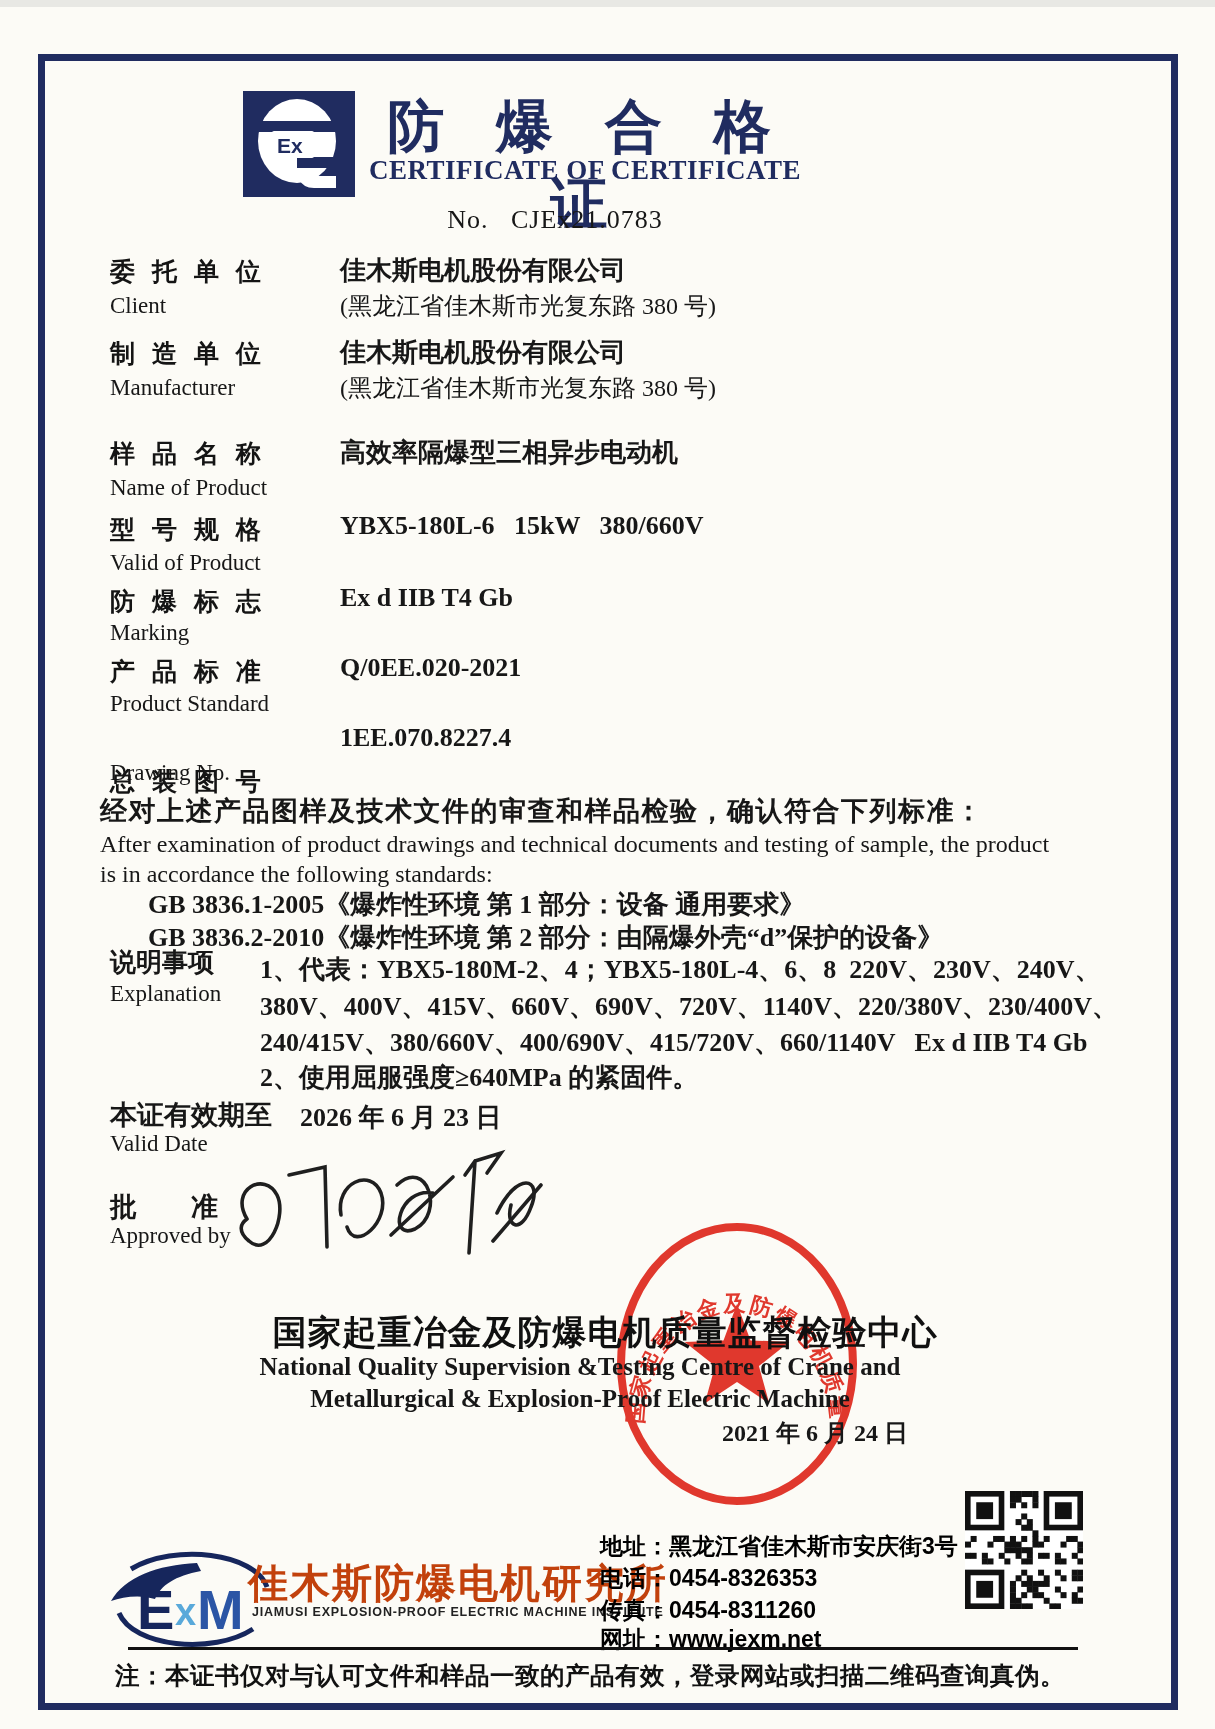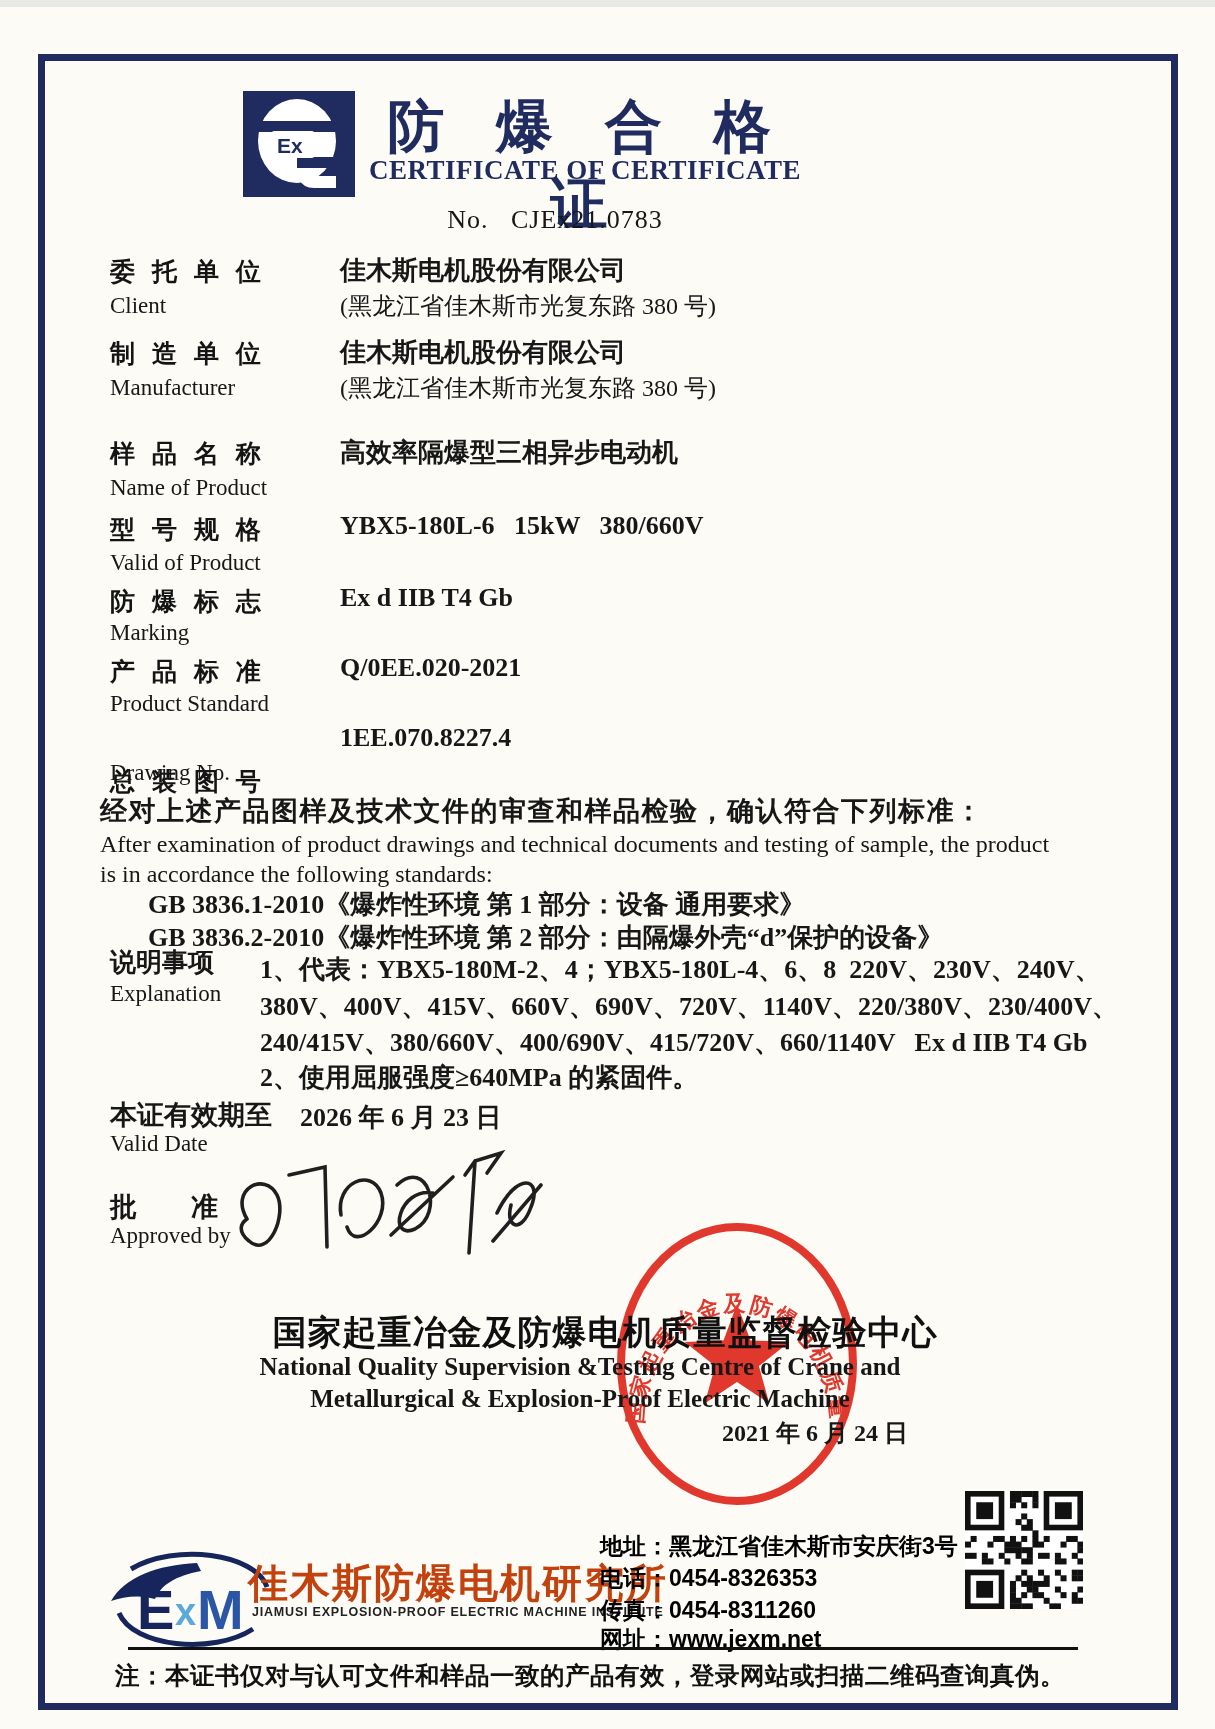--- a/index.html
+++ b/index.html
@@ -85,21 +85,21 @@
   <div class="abs fen" style="top:684px">Product Standard</div>
   <div class="abs fval" style="top:646px">Q/0EE.020-2021</div>
 
   <div class="abs sans flabel" style="top:758px">总 装 图 号</div>
   <div class="abs fen" style="top:753px">Drawing No.</div>
   <div class="abs fval" style="top:716px">1EE.070.8227.4</div>
 
   <div class="abs sans stmt-cn">经对上述产品图样及技术文件的审查和样品检验，确认符合下列标准：</div>
   <div class="abs stmt-en" style="top:824px">After examination of product drawings and technical documents and testing of sample, the product</div>
   <div class="abs stmt-en" style="top:854px">is in accordance the following standards:</div>
-  <div class="abs std" style="top:880px">GB 3836.1-2010《爆炸性环境  第 1 部分：设备  通用要求》</div>
+  <div class="abs std" style="top:880px">GB 3836.1-2005《爆炸性环境  第 1 部分：设备  通用要求》</div>
   <div class="abs std" style="top:913px">GB 3836.2-2010《爆炸性环境  第 2 部分：由隔爆外壳“d”保护的设备》</div>
 
   <div class="abs sans" style="left:110px;top:938px;font-size:26px;font-weight:bold;">说明事项</div>
   <div class="abs" style="left:110px;top:974px;font-size:23px;">Explanation</div>
   <div class="abs exp-line pre" style="top:945px">1、代表：YBX5-180M-2、4；YBX5-180L-4、6、8  220V、230V、240V、</div>
   <div class="abs exp-line pre" style="top:982px">380V、400V、415V、660V、690V、720V、1140V、220/380V、230/400V、</div>
   <div class="abs exp-line pre" style="top:1018px">240/415V、380/660V、400/690V、415/720V、660/1140V   Ex d IIB T4 Gb</div>
   <div class="abs exp-line pre" style="top:1053px">2、使用屈服强度≥640MPa 的紧固件。</div>
 
   <div class="abs sans" style="left:110px;top:1090px;font-size:27px;font-weight:bold;">本证有效期至</div>

